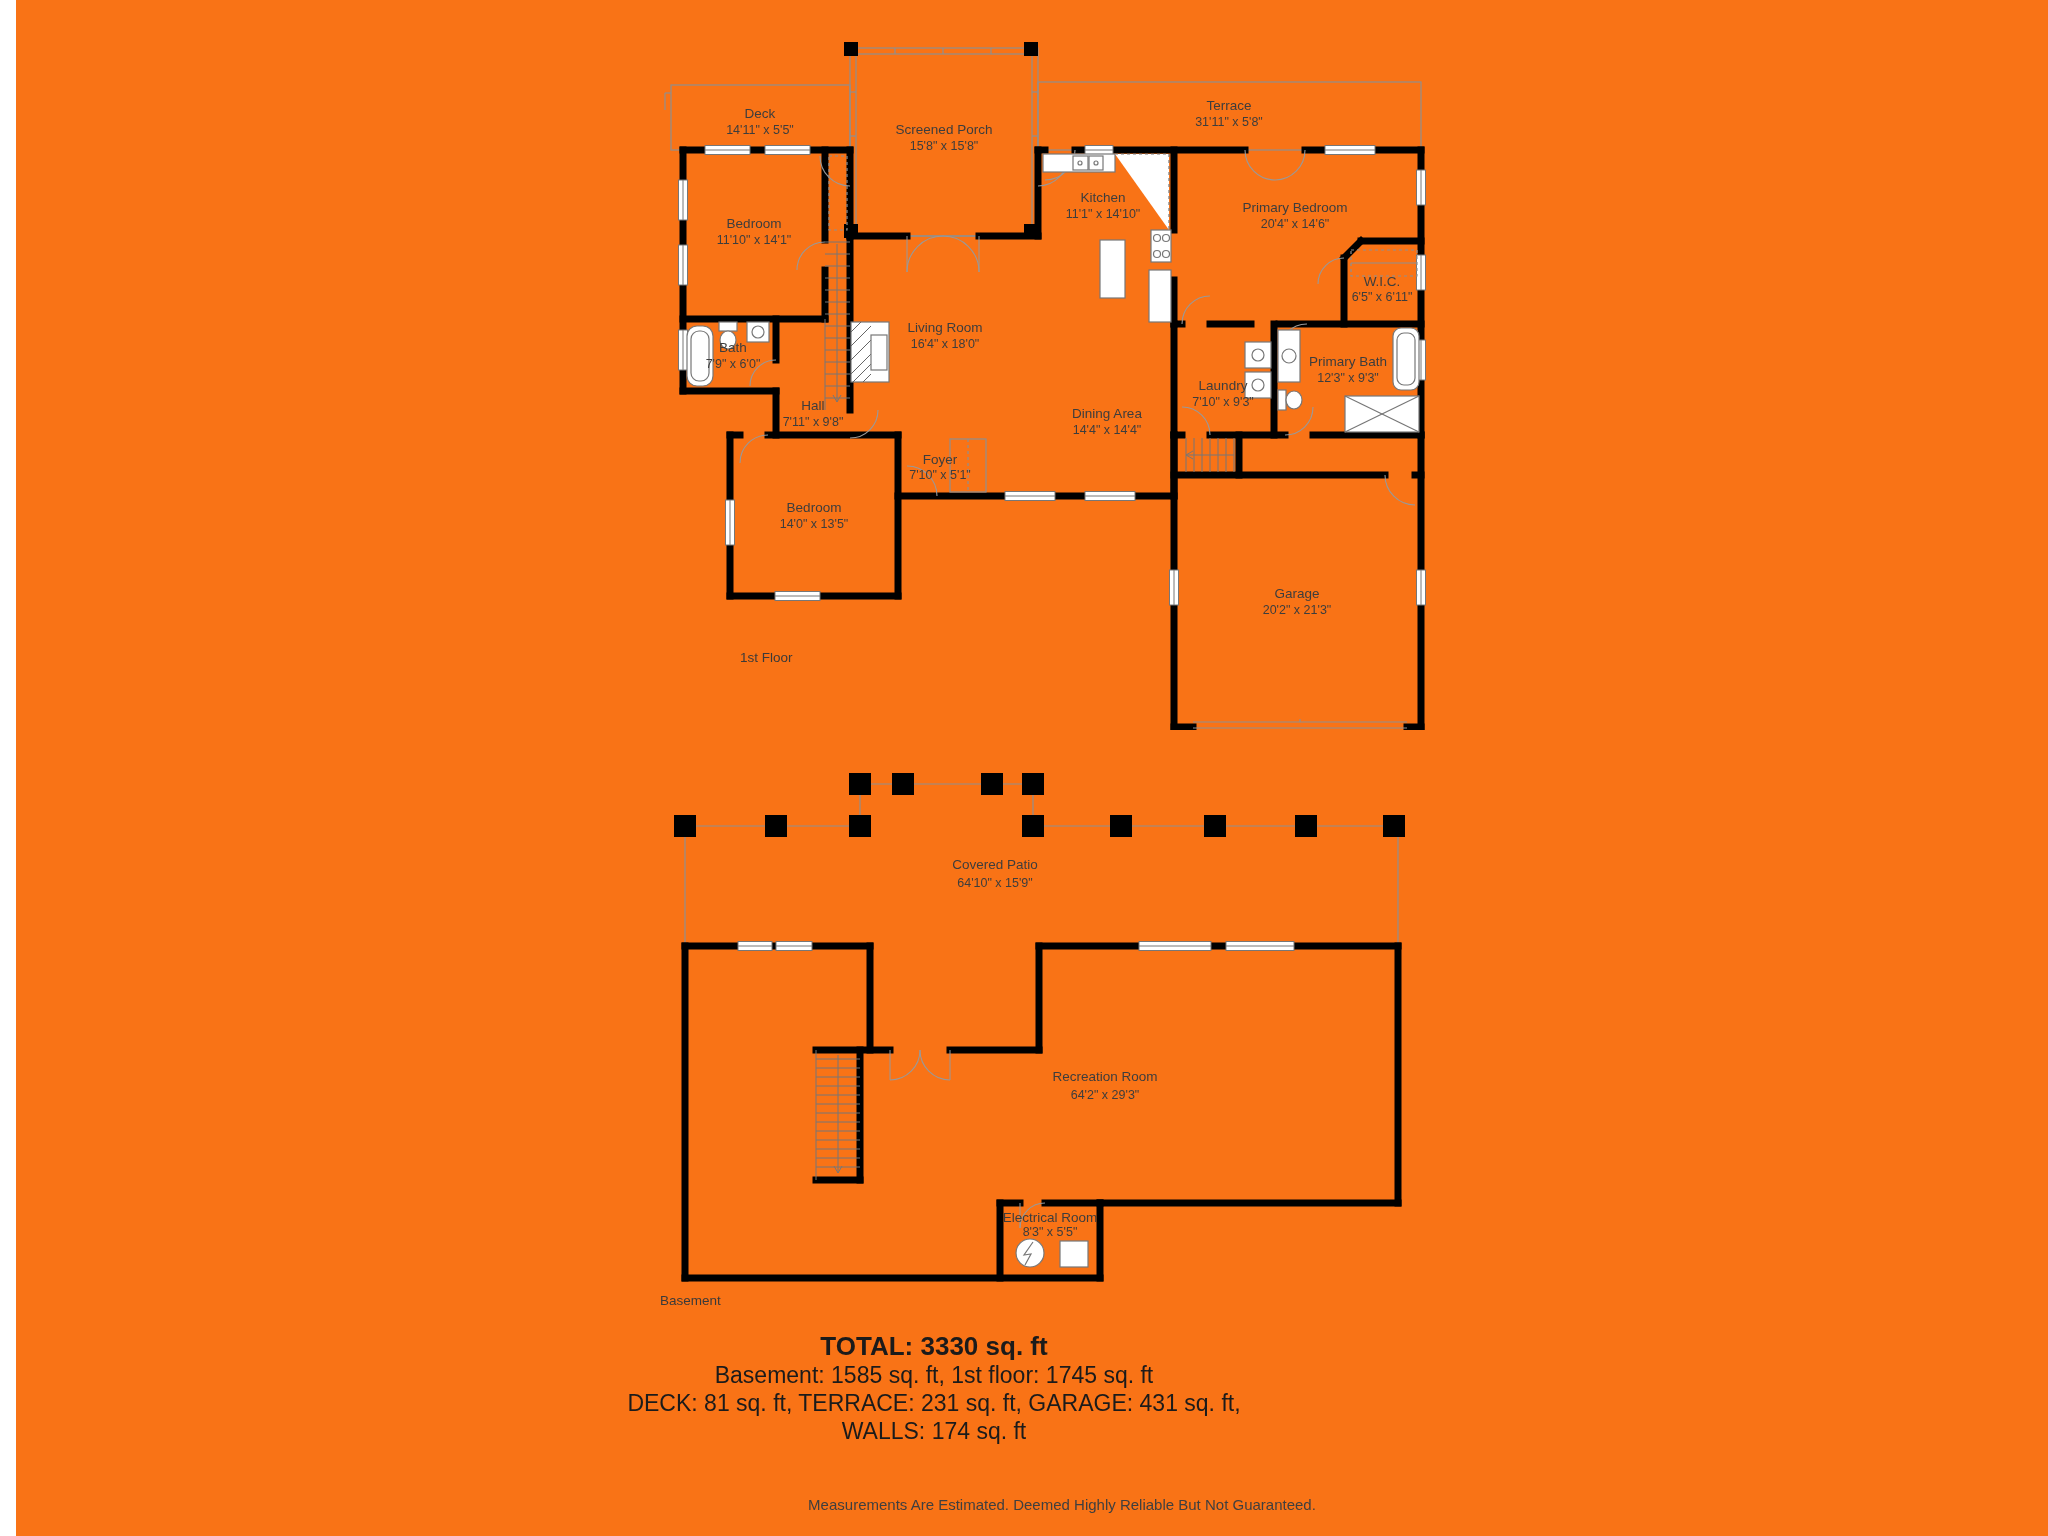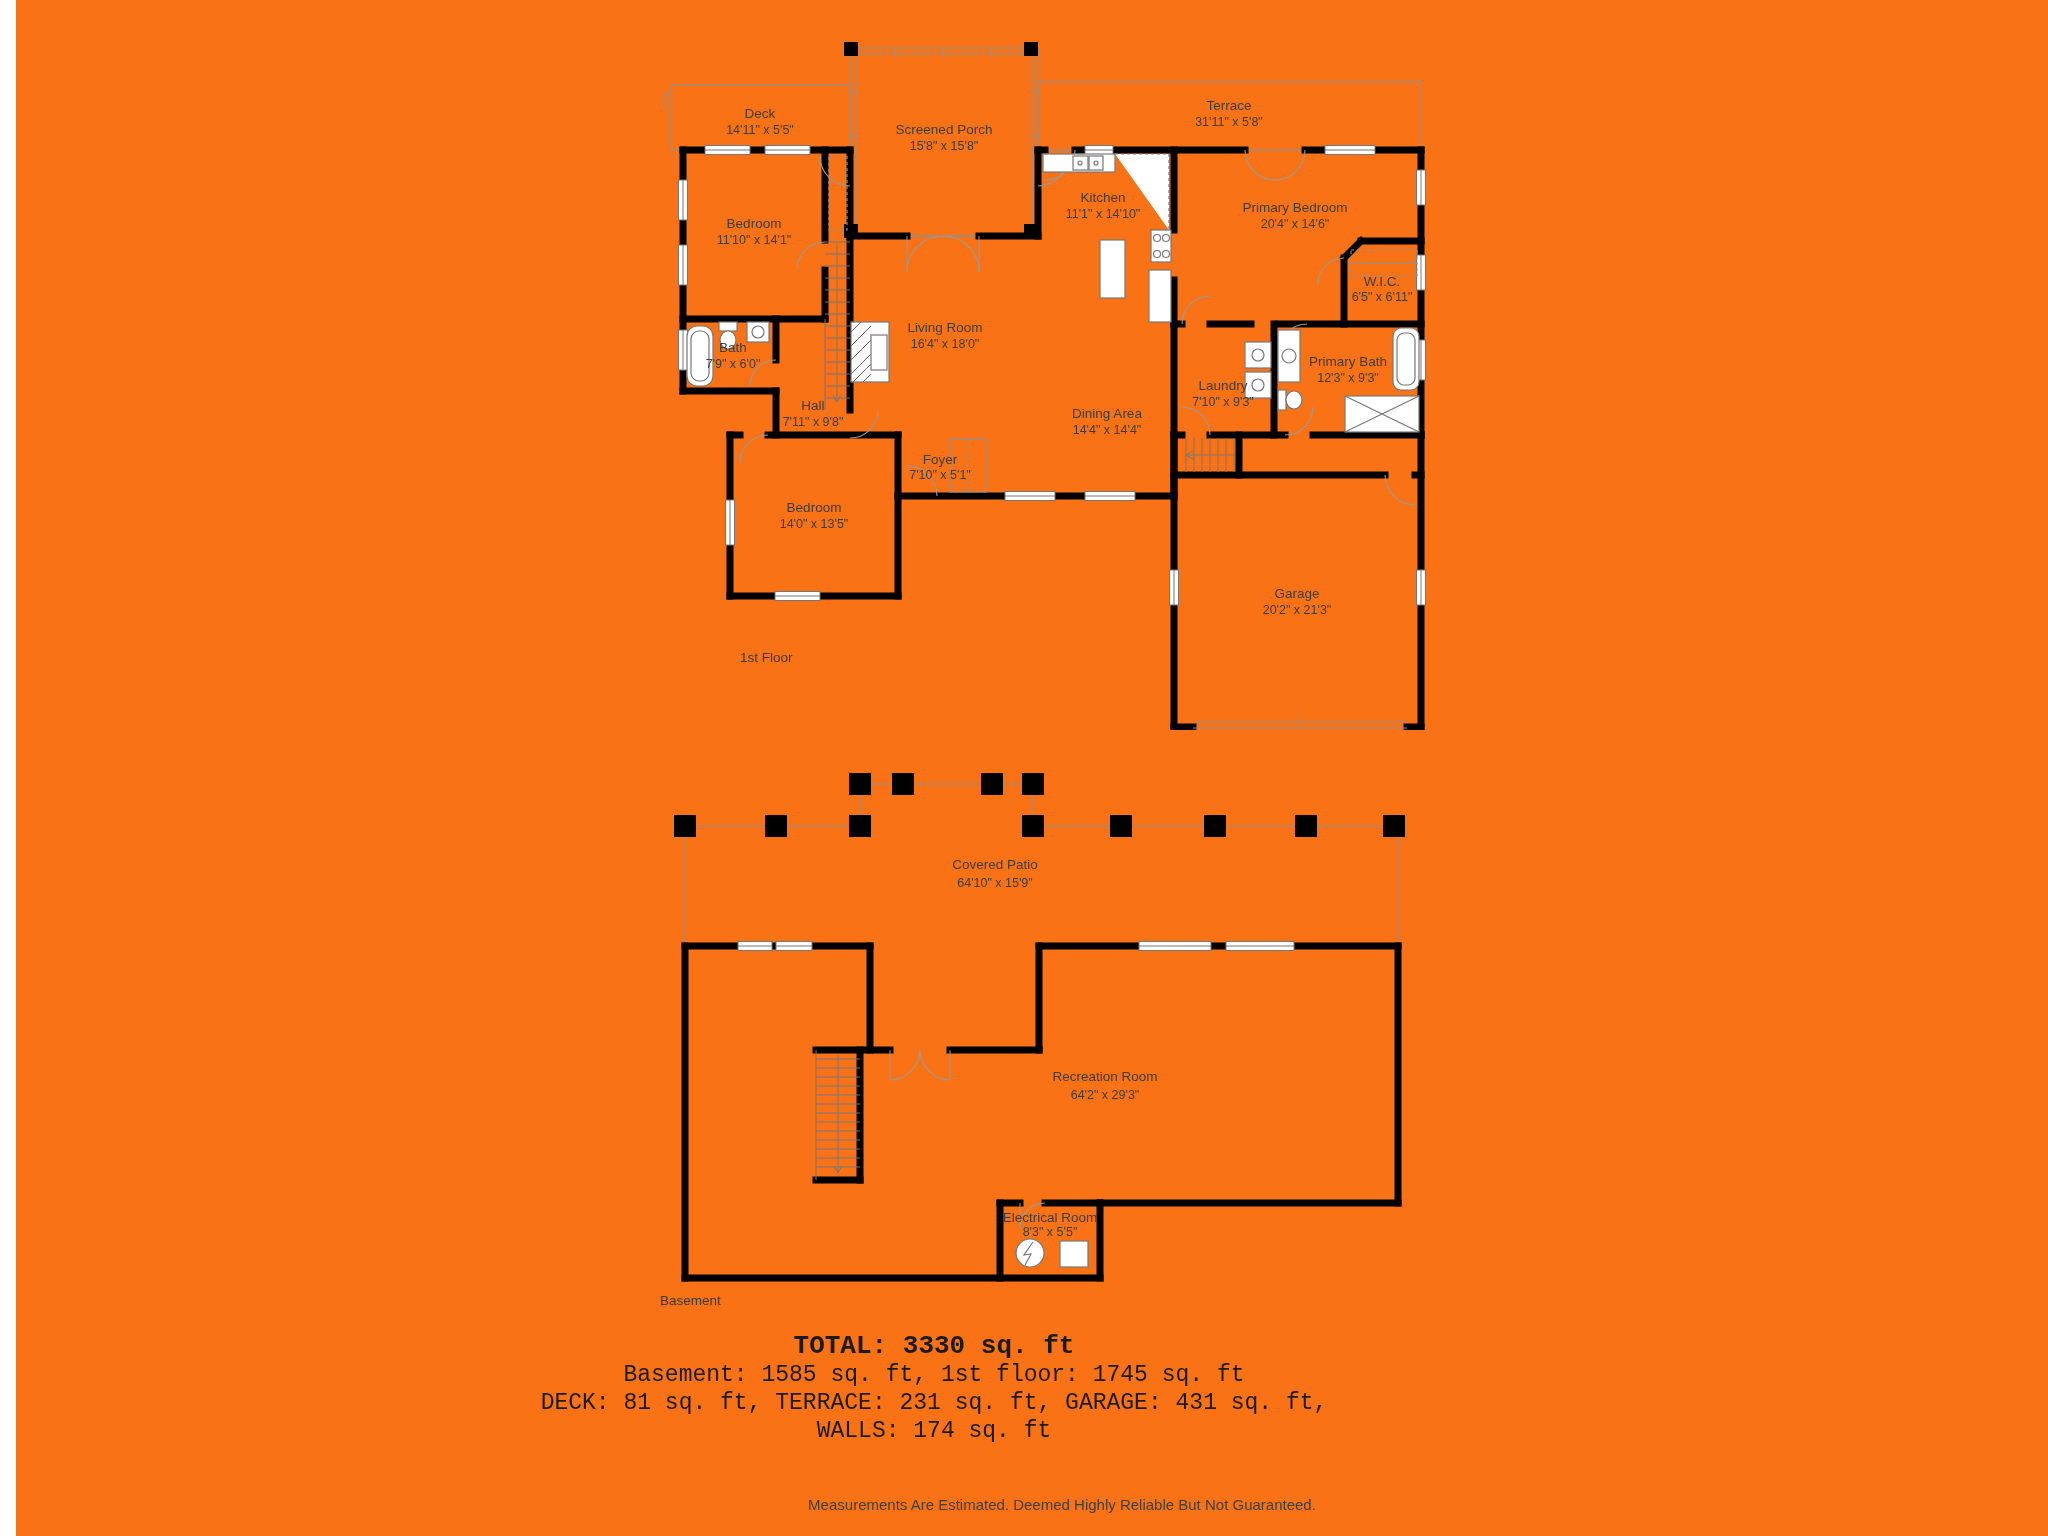--- a/index.html
+++ b/index.html
@@ -12,21 +12,21 @@
   text.floorlab{font-size:13.5px;fill:#3a3a3a;}
   .walls path{stroke:#000;stroke-width:7;fill:none;stroke-linecap:square;}
   .thin path,.thin rect,.thin line,.thin circle,.thin ellipse,.thin polyline{stroke:#8f8f8f;stroke-width:1.2;fill:none;}
   .arc path{stroke:#999;stroke-width:1.1;fill:none;}
   .stair line{stroke:#777;stroke-width:1;}
   .fix rect,.fix circle,.fix ellipse,.fix path,.fix line{stroke:#777;stroke-width:1.2;fill:#fff;}
   .win rect{fill:#fff;stroke:#777;stroke-width:1;}
   .win line{stroke:#777;stroke-width:1;}
   .pillar{fill:#000;stroke:none;}
   .hatch line{stroke:#666;stroke-width:1;}
-  #summary{position:absolute;left:0;top:1332px;width:1836px;text-align:center;color:#1b1b1b;font-family:Liberation Mono, monospace;}
+  #summary{position:absolute;left:0;top:1332px;width:1836px;text-align:center;color:#1b1b1b;}
   #summary .tot{font-size:26px;font-weight:bold;line-height:29px;}
   #summary .ln{font-size:23px;line-height:28px;}
   #disclaimer{position:absolute;left:0;top:1496px;width:2048px;text-align:center;
               font-size:15px;color:#3f3f3f;padding-left:22px;}
 </style>
 </head>
 <body>
 
 <div id="stage">
 

